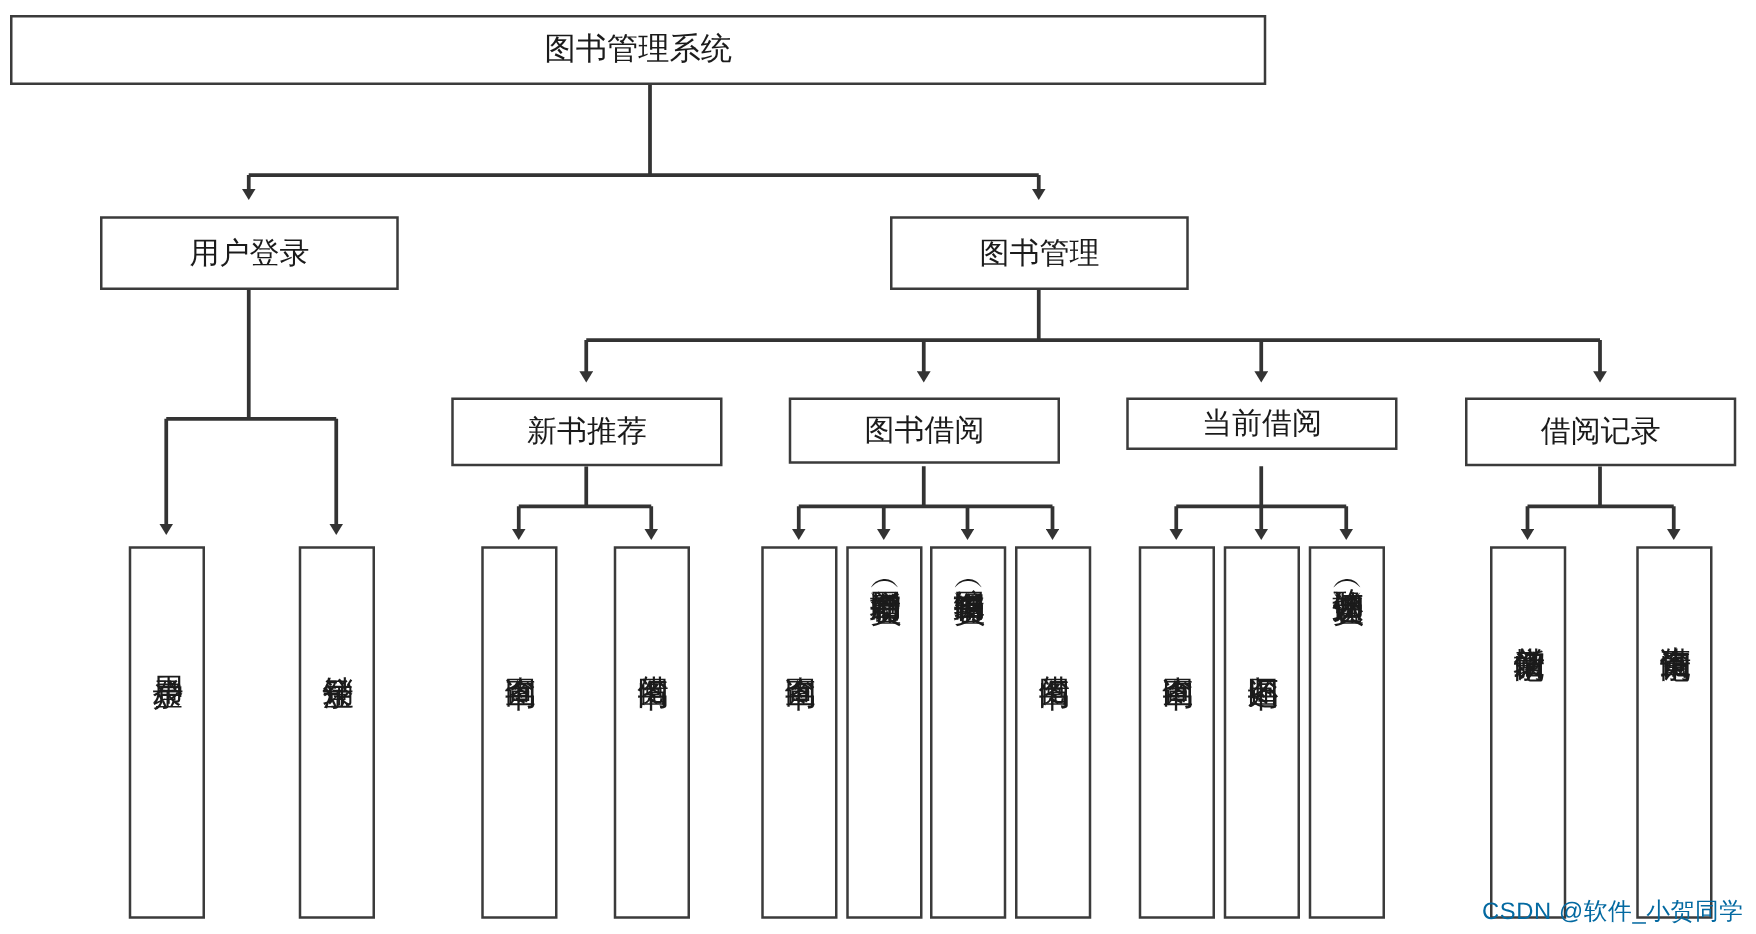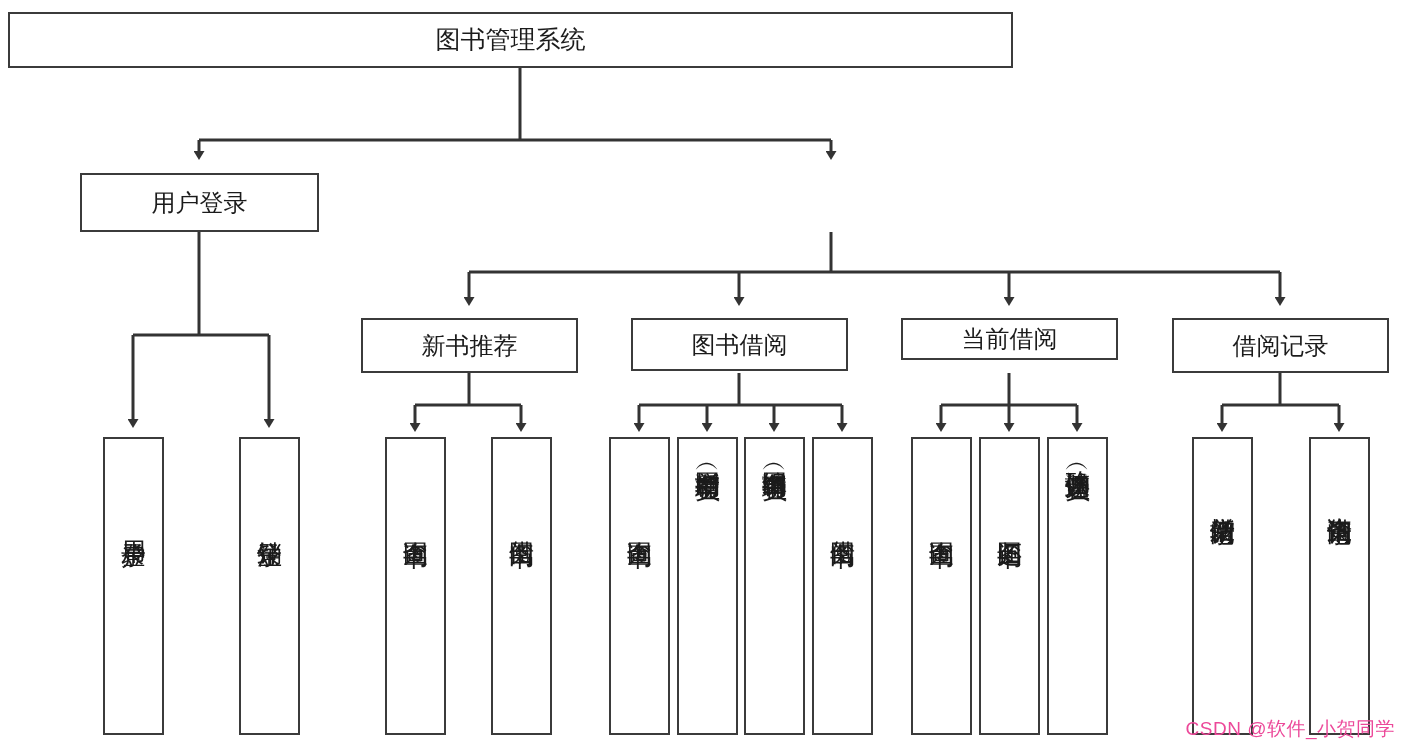--- a/index.html
+++ b/index.html
@@ -65,21 +65,21 @@
     margin-top: 70px;
   }
   .node.vertical.mid2 .node-label {
     margin-top: 46px;
   }
   .watermark {
     position: absolute;
     right: 10px;
     bottom: 5px;
     font-size: 19px;
-    color: #ec4899;
+    color: #0369a1;
     letter-spacing: 0.5px;
     white-space: nowrap;
   }
 </style>
 </head>
 <body>
 
 <div id="diagram-root">
 
   <svg id="edges-layer" viewBox="0 0 1405 747" width="1405" height="747" xmlns="http://www.w3.org/2000/svg">
@@ -132,20 +132,23 @@
     </g>
   </svg>
 
   <div class="node root horizontal" style="left:8px; top:12px; width:1005px; height:56px;">
     <span class="node-label">图书管理系统</span>
   </div>
 
   <div class="node horizontal" style="left:80px; top:173px; width:239px; height:59px;">
     <span class="node-label">用户登录</span>
   </div>
+  <div class="node horizontal" style="left:712px; top:173px; width:239px; height:59px;">
+    <span class="node-label">图书管理</span>
+  </div>
 
   <div class="node horizontal" style="left:361px; top:318px; width:217px; height:55px;">
     <span class="node-label">新书推荐</span>
   </div>
   <div class="node horizontal" style="left:631px; top:318px; width:217px; height:53px;">
     <span class="node-label">图书借阅</span>
   </div>
   <div class="node horizontal" style="left:901px; top:318px; width:217px; height:42px;">
     <span class="node-label">当前借阅</span>
   </div>

